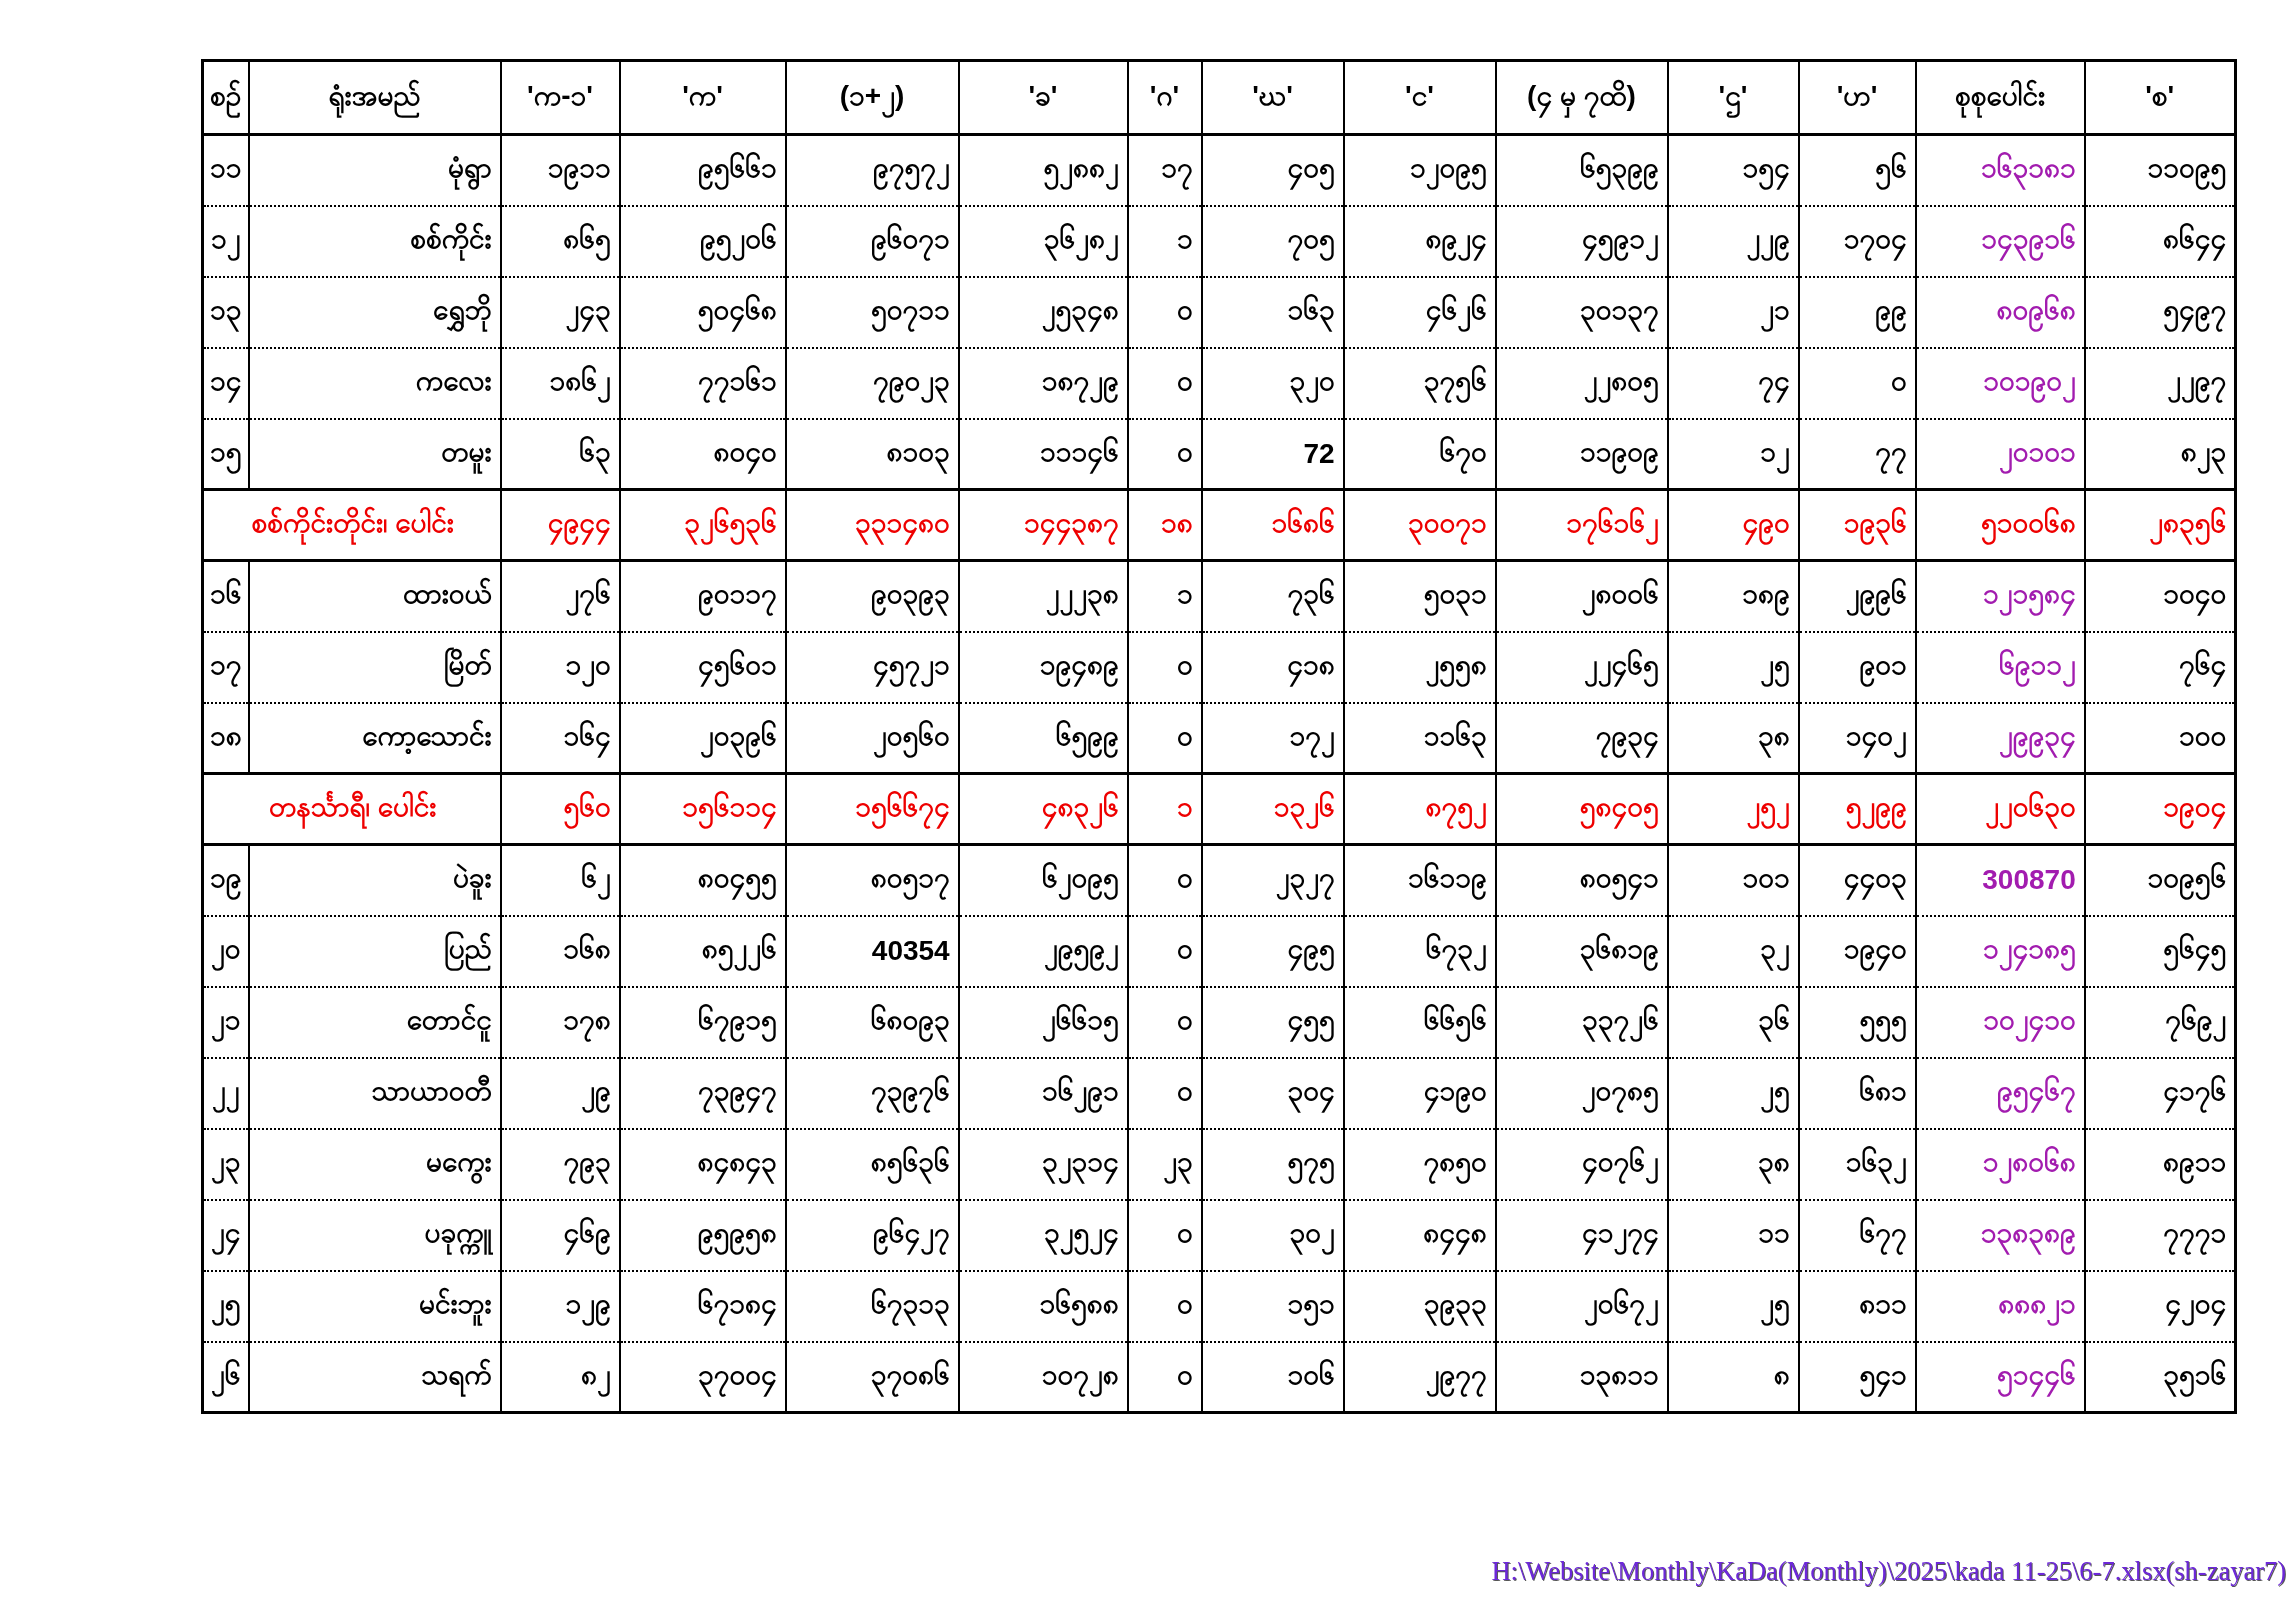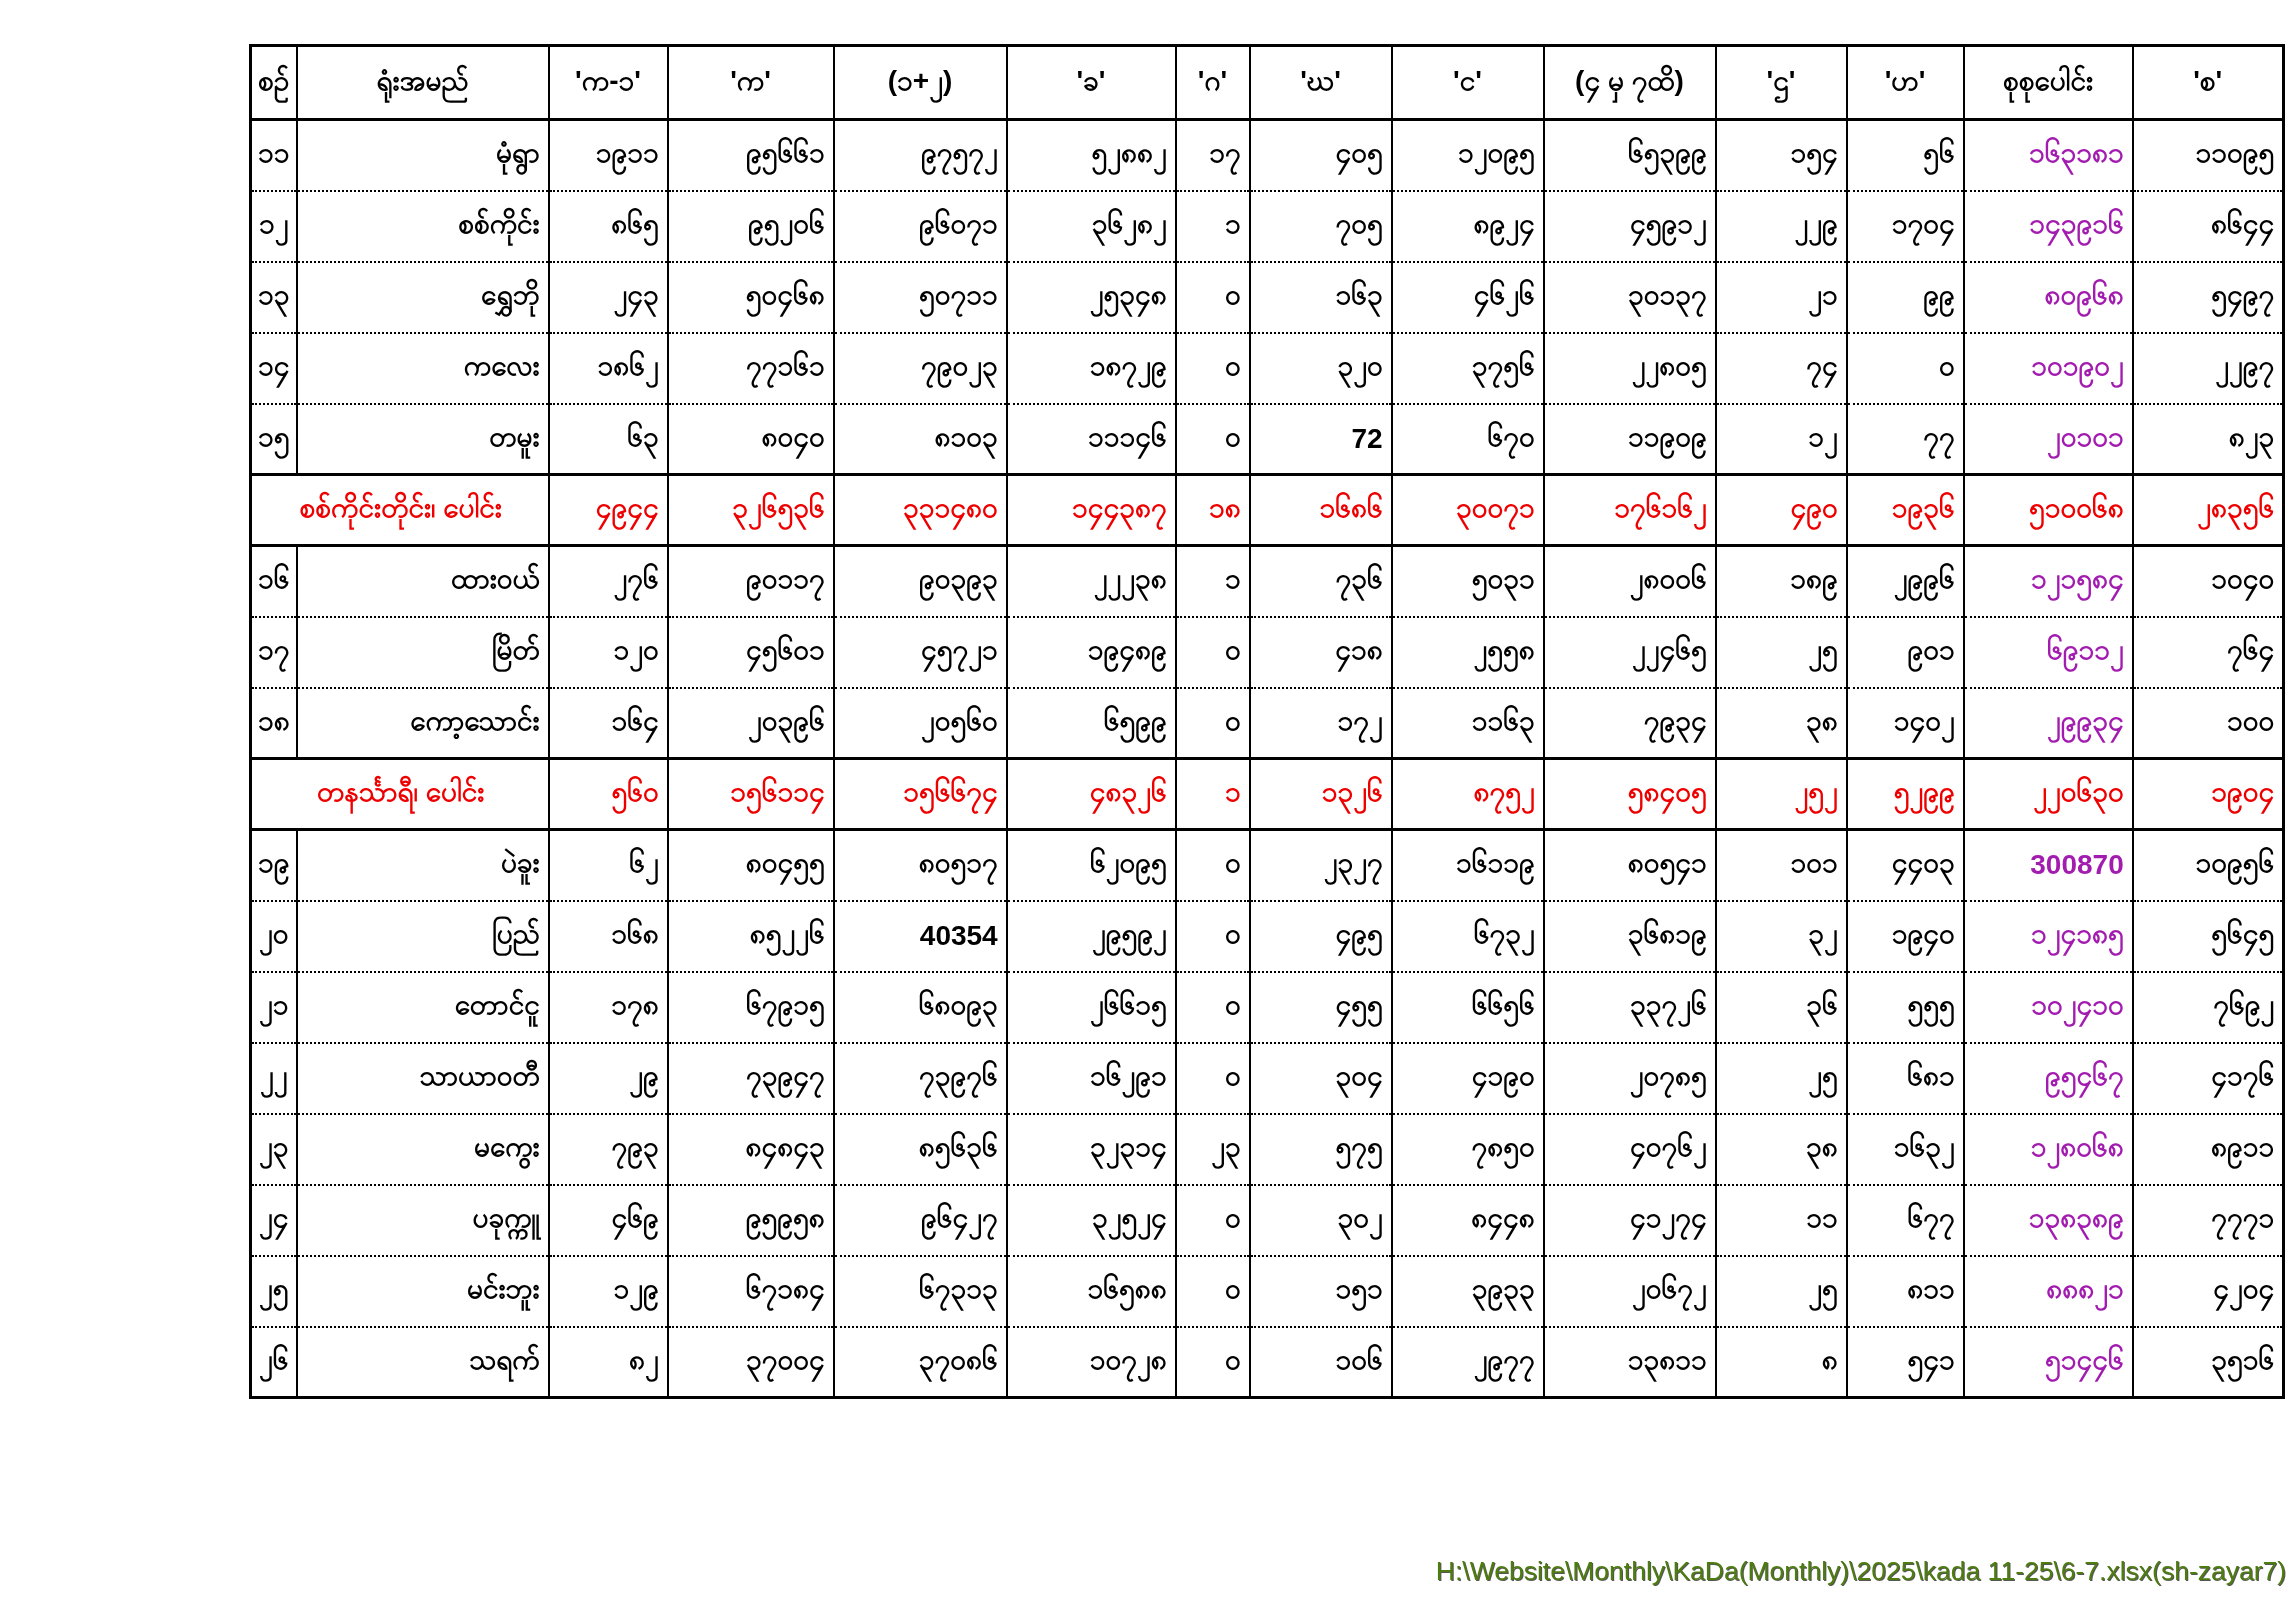--- a/index.html
+++ b/index.html
@@ -1,32 +1,32 @@
 <!DOCTYPE html>
 <html><head>
 <meta charset="utf-8">
 <style>
   html,body{margin:0;padding:0;background:#ffffff;width:2292px;height:1621px;position:relative;
     font-family:"Liberation Sans","DejaVu Sans",sans-serif;}
-  #sheet{position:absolute;left:201px;top:44px;margin-left:48px;}
+  #sheet{position:absolute;left:201px;top:59px;}
   table{border-collapse:collapse;table-layout:fixed;background:#fff;border:3.9px solid #000;}
   th,td{overflow:hidden;white-space:nowrap;box-sizing:border-box;}
   thead th{border:2.9px solid #000;border-bottom:3.9px solid #000;font-size:28px;font-weight:bold;
     text-align:center;height:74px;padding:0 3.9px;color:#000;}
   td{border-left:2.9px solid #000;border-right:2.9px solid #000;font-size:28px;font-weight:bold;
     height:71px;padding:0 7.8px;color:#000;}
   tr.data + tr.data td{border-top:2px dotted #000;}
   tr.total td{border-top:3.9px solid #000;border-bottom:3.9px solid #000;color:#ee0000;}
   td.sn{text-align:center;padding:0 2px;}
   td.name{text-align:right;}
   td.label{text-align:center;padding-left:9.8px;}
   td.num{text-align:right;}
   td.grand{color:#a21caf;}
-  #footer{position:absolute;right:5.9px;top:1556px;font-size:26.5px;color:#4d7c0f;
-    text-shadow:1px 1px 0 rgba(30,30,30,0.75);}
+  #footer{position:absolute;right:5.9px;top:1556px;font-size:26.5px;color:#6d28d9;
+    text-shadow:1px 1px 0 rgba(30,30,30,0.75);font-family:Liberation Serif, serif;}
 </style>
 </head>
 <body>
 
 <div id="sheet">
   <table>
     <colgroup>
       <col style="width:46px">
         <col style="width:252px">
         <col style="width:119px">

